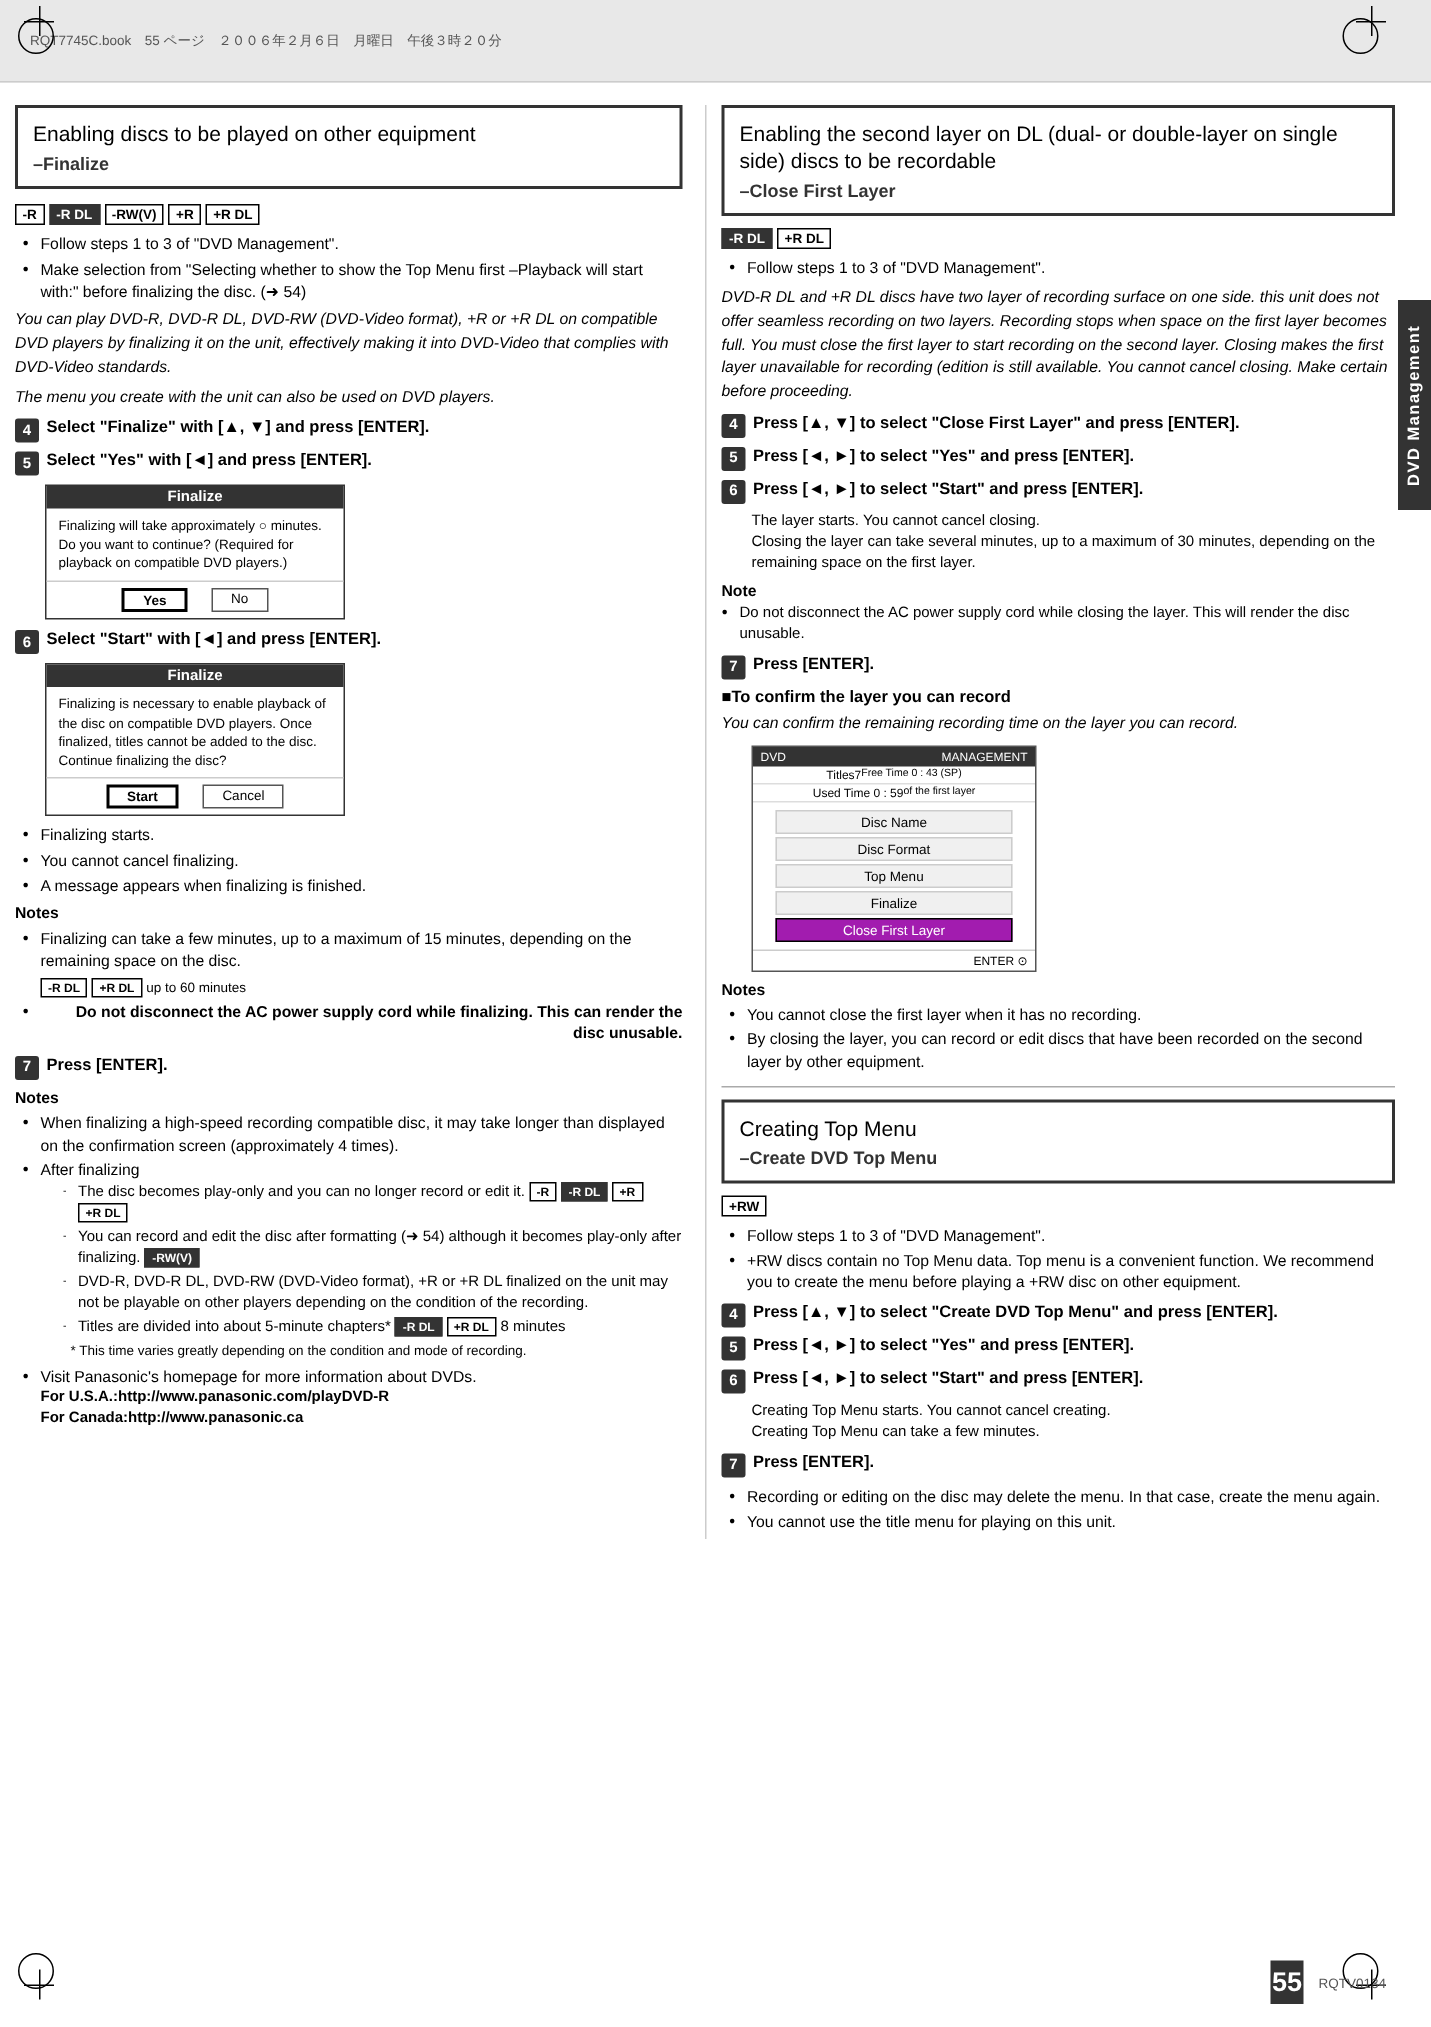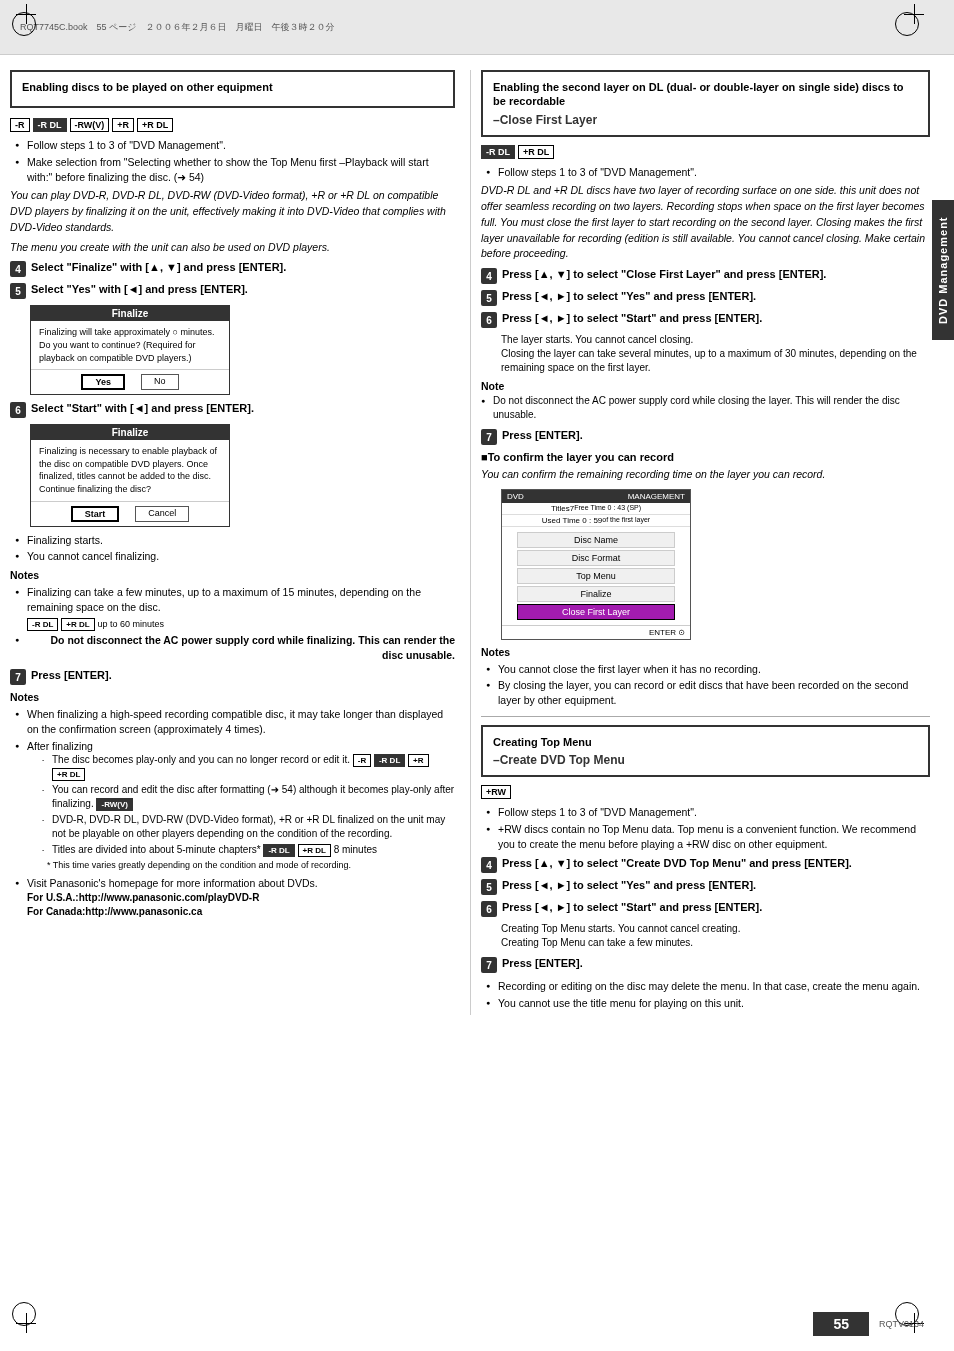--- a/index.html
+++ b/index.html
@@ -66,22 +66,22 @@
     }
 
     
     .section-box {
       border: 2px solid #333;
       padding: 8px 10px;
       margin-bottom: 10px;
     }
 
     .section-title {
-      font-size: 11px;
-      font-weight: bold;
+      font-size: 14px;
+      font-weight: normal;
       line-height: 1.3;
       margin-bottom: 4px;
     }
 
     .section-subtitle {
       font-size: 12px;
       font-weight: bold;
       color: #333;
     }
 
@@ -290,22 +290,22 @@
       bottom: 15px;
       right: 30px;
       display: flex;
       align-items: center;
       gap: 10px;
     }
 
     .page-number-box {
       background: #333;
       color: #fff;
-      padding: 4px 20px;
-      font-size: 14px;
+      padding: 4px 1px;
+      font-size: 18px;
       font-weight: bold;
     }
 
     .footer-code {
       font-size: 9px;
       color: #555;
     }
 
     
     .crosshair {
@@ -412,20 +412,21 @@
 </div>
 
 <div class="main-content">
 
   <div class="left-column">
 
     <div class="section-box">
       <div class="section-title">
         <span>Enabling discs to be played on other equipment</span>
       </div>
+      <div class="section-subtitle">–Finalize</div>
     </div>
 
     <div class="badge-row">
       <span class="badge">-R</span>
       <span class="badge badge-dark">-R DL</span>
       <span class="badge">-RW(V)</span>
       <span class="badge">+R</span>
       <span class="badge">+R DL</span>
     </div>
 
@@ -467,20 +468,21 @@
       <div class="dialog-body">Finalizing is necessary to enable playback of the disc on compatible DVD players. Once finalized, titles cannot be added to the disc. Continue finalizing the disc?</div>
       <div class="dialog-buttons">
         <span class="dialog-btn dialog-btn-selected">Start</span>
         <span class="dialog-btn">Cancel</span>
       </div>
     </div>
 
     <ul class="bullet-list">
       <li>Finalizing starts.</li>
       <li>You cannot cancel finalizing.</li>
+      <li>A message appears when finalizing is finished.</li>
     </ul>
 
     <div class="notes-title">Notes</div>
     <ul class="bullet-list">
       <li>Finalizing can take a few minutes, up to a maximum of 15 minutes, depending on the remaining space on the disc.
         <div style="margin-top:2px;">
           <span class="badge" style="font-size:8px;">-R DL</span>
           <span class="badge" style="font-size:8px;">+R DL</span>
           <span style="font-size:9px;"> up to 60 minutes</span>
         </div>

